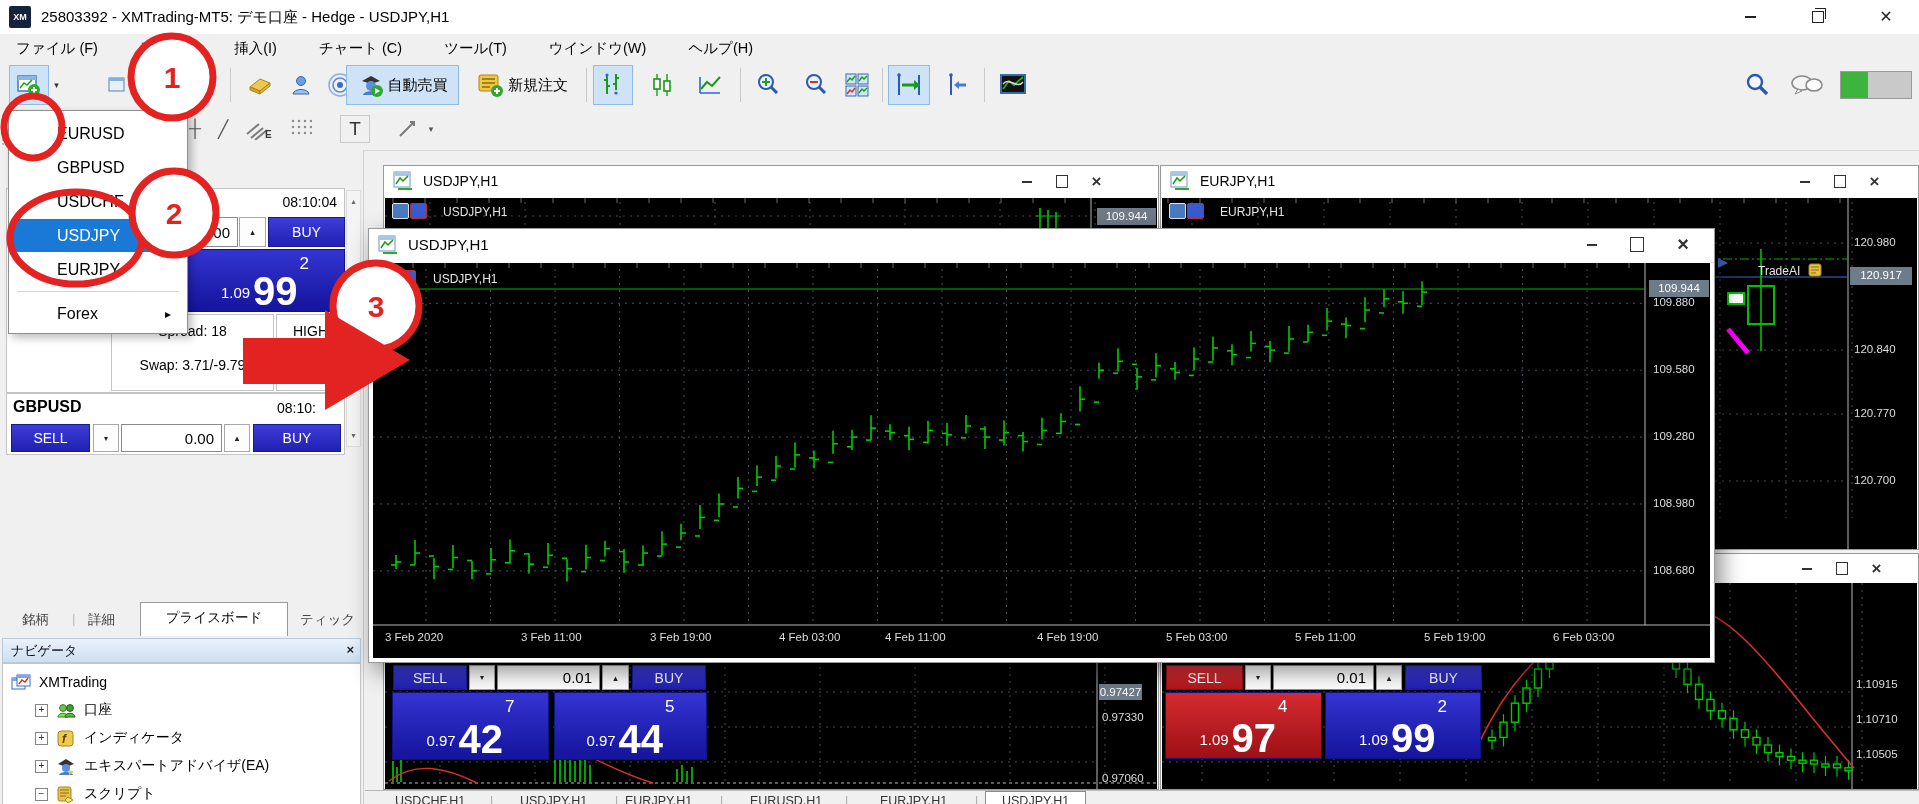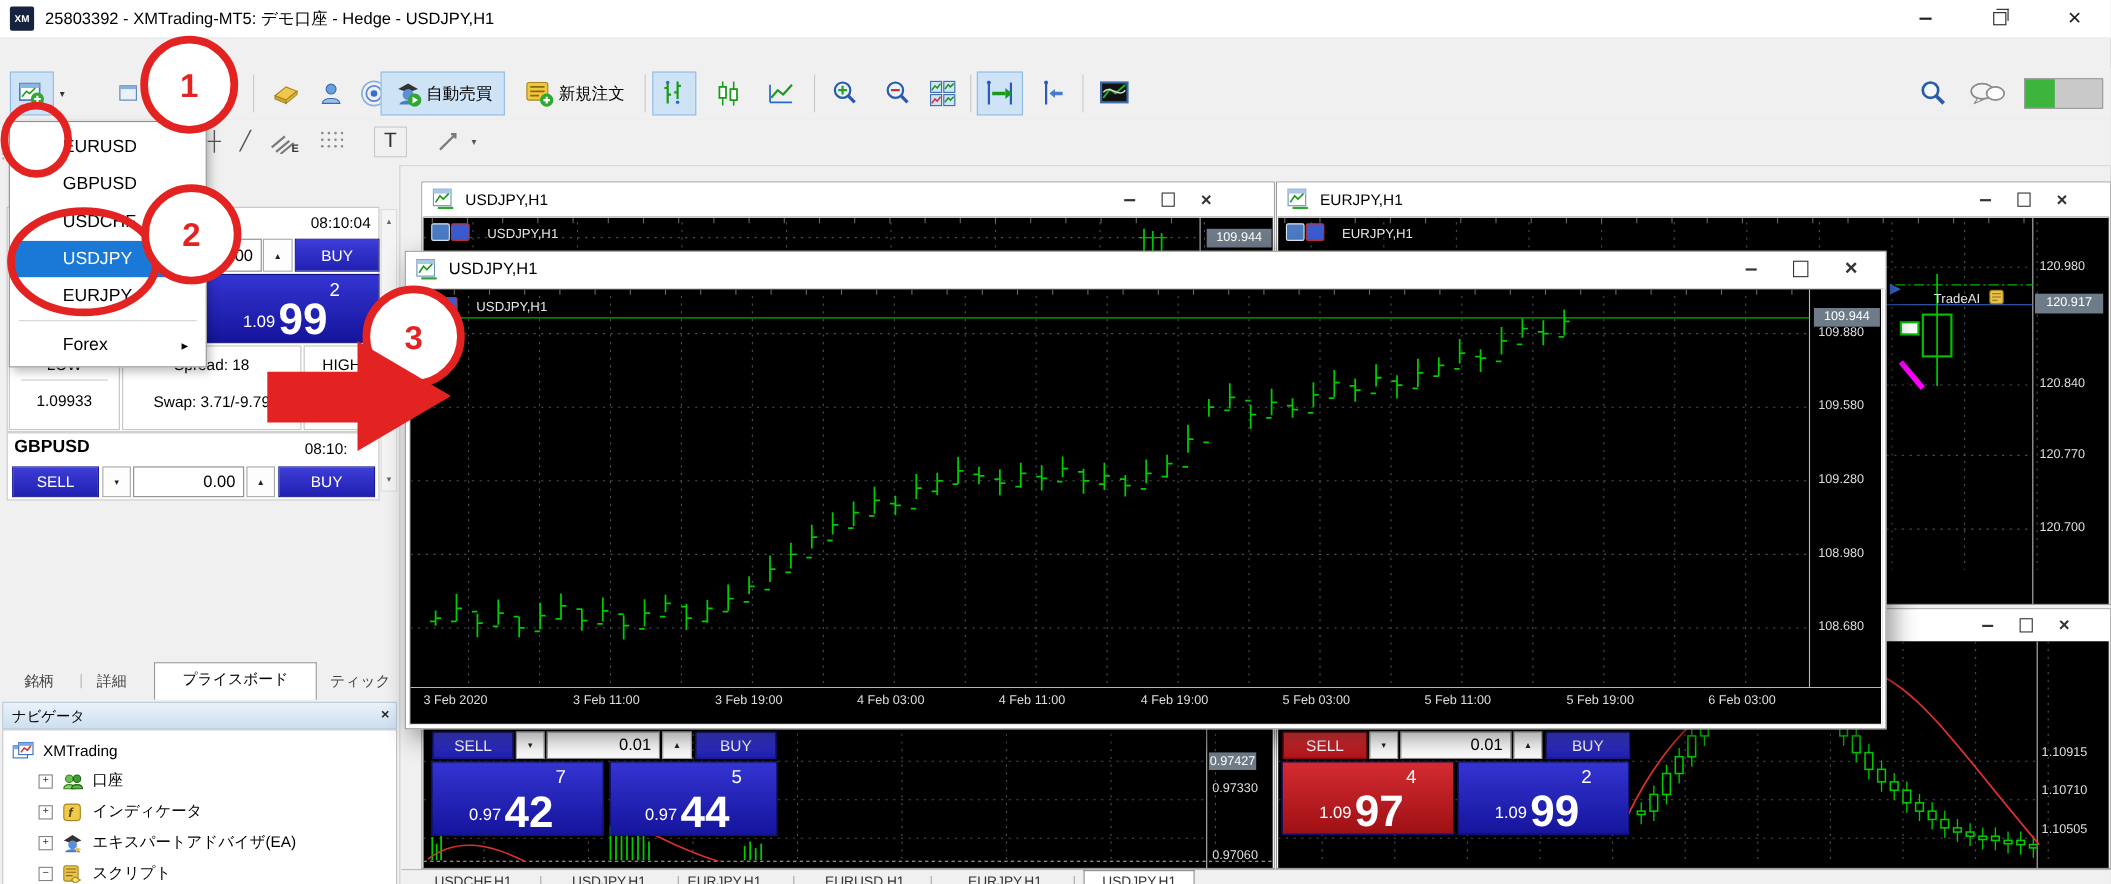--- a/index.html
+++ b/index.html
@@ -104,20 +104,29 @@
         <div class="sys-minbar"></div>
       </div>
     <div class="sysbtn" style="left:1790px">
         <div class="sys-maxbox"></div>
       </div>
     <div class="sysbtn" style="left:1858px">
         <span class="sys-x">✕</span>
       </div>
   </div>
 
+  <div id="menubar">
+    <span class="menu-item">ファイル (F)</span>
+    <span class="menu-item">表示 (V)</span>
+    <span class="menu-item">挿入(I)</span>
+    <span class="menu-item">チャート (C)</span>
+    <span class="menu-item">ツール(T)</span>
+    <span class="menu-item">ウインドウ(W)</span>
+    <span class="menu-item">ヘルプ(H)</span>
+  </div>
 
   <div id="toolbar">
     <div class="tbtn hl" style="left:9px;width:40px">
       <svg width="24" height="24" viewBox="0 0 24 24">
         <rect x="1" y="3" width="18" height="15" fill="#fff" stroke="#4a78b8" stroke-width="1.5"></rect>
         <rect x="1" y="3" width="18" height="4" fill="#8cb6e2"></rect>
         <polyline points="3,15 7,10 10,12 15,7" fill="none" stroke="#18a018" stroke-width="1.5"></polyline>
         <circle cx="17" cy="17" r="6" fill="#2fa82f"></circle>
           <path d="M17 14v6M14 17h6" stroke="#fff" stroke-width="2"></path>
       </svg>
@@ -312,24 +321,20 @@
 
     <div class="card" style="left:6px;top:38px;width:339px;height:205px">
       <div class="mw-time" style="left:160px;top:5px;width:170px">08:10:04</div>
       <div class="lot" style="position:absolute;left:134px;top:28px;width:97px;height:30px">0.00</div>
       <div class="spin" style="position:absolute;left:232px;top:28px;width:27px;height:30px">▴</div>
       <div class="blue-btn" style="position:absolute;left:261px;top:28px;width:77px;height:30px">BUY</div>
       <div class="quote quote-blue" style="position:absolute;left:178px;top:60px;width:160px;height:63px">
         <span class="q-small">1.09</span>
         <span class="q-big">99</span>
         <span class="q-sup">2</span>
-      </div>
-      <div class="statcell" style="left:1px;top:125px;width:101px;height:77px">
-        <div style="padding-top:8px;border-bottom:1px solid #cfcfcf;padding-bottom:6px;margin:0 10px">LOW</div>
-        <div style="padding-top:10px">1.09933</div>
       </div>
       <div class="statcell" style="left:104px;top:125px;width:163px;height:77px">
         <div style="padding-top:8px">Spread: 18</div>
         <div style="padding-top:18px">Swap: 3.71/-9.79</div>
       </div>
       <div class="statcell" style="left:269px;top:125px;width:69px;height:77px">
         <div style="padding-top:8px">HIGH</div>
       </div>
     </div>
 
@@ -995,21 +1000,21 @@
       <div class="badge" style="left:1276px;top:17px;width:60px;height:17px">109.944</div>
     <div class="tick" style="left: 1280px; top: 33px;">109.880</div>
         <div class="tick" style="left: 1280px; top: 100px;">109.580</div>
         <div class="tick" style="left: 1280px; top: 167px;">109.280</div>
         <div class="tick" style="left: 1280px; top: 234px;">108.980</div>
         <div class="tick" style="left: 1280px; top: 301px;">108.680</div>
         <div class="timelbl" style="left: 12px;">3 Feb 2020</div>
         <div class="timelbl" style="left: 148px;">3 Feb 11:00</div>
         <div class="timelbl" style="left: 277px;">3 Feb 19:00</div>
         <div class="timelbl" style="left: 406px;">4 Feb 03:00</div>
-        <div class="timelbl" style="left: 535px; text-align: center;">4 Feb 11:00</div>
+        <div class="timelbl" style="left: 512px; text-align: center;">4 Feb 11:00</div>
         <div class="timelbl" style="left: 664px;">4 Feb 19:00</div>
         <div class="timelbl" style="left: 793px;">5 Feb 03:00</div>
         <div class="timelbl" style="left: 922px;">5 Feb 11:00</div>
         <div class="timelbl" style="left: 1051px;">5 Feb 19:00</div>
         <div class="timelbl" style="left: 1180px;">6 Feb 03:00</div>
       </div>
   </div>
 
   <div id="charttabs">
       <div class="ctab" style="left: 30px;">USDCHF,H1</div>

